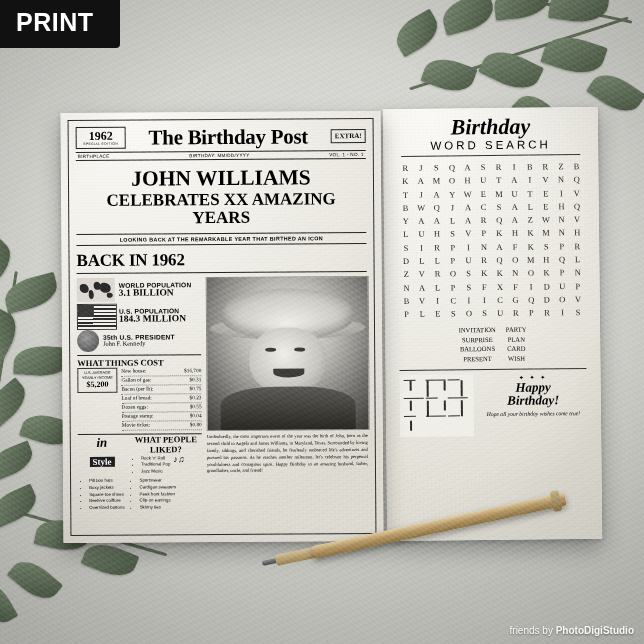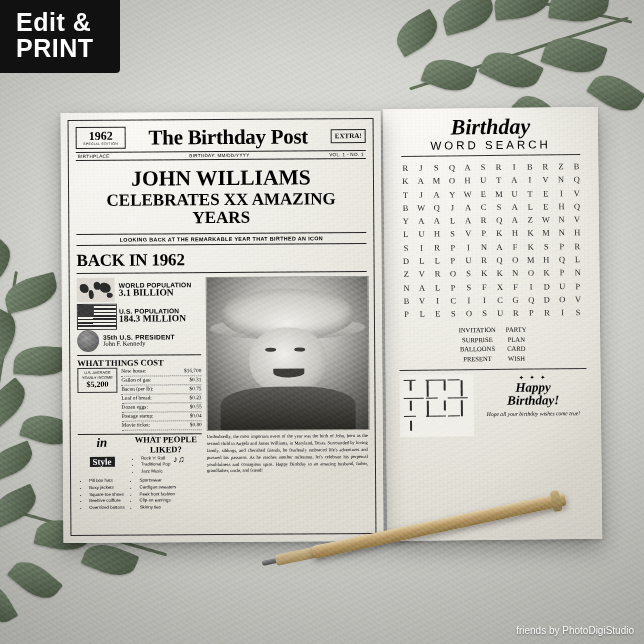--- a/index.html
+++ b/index.html
@@ -162,21 +162,21 @@
   .pen .grip{position:absolute;left:14px;top:10px;width:44px;height:11px;
     background:linear-gradient(180deg,#d8c49a,#9d8355);border-radius:3px 2px 2px 3px;}
   .pen .tip{position:absolute;left:0;top:13px;width:18px;height:5px;
     background:linear-gradient(180deg,#8d8d8d,#4c4c4c);border-radius:3px 0 0 3px;}
   .pen .ring{position:absolute;left:56px;top:8px;width:5px;height:15px;background:#a8a8a8;}
   .pen .clip{position:absolute;left:296px;top:5px;width:9px;height:21px;
     background:linear-gradient(180deg,#cbb887,#8a7248);border-radius:3px;}
 
   .credit{position:absolute;right:10px;bottom:8px;color:#fff;font-size:10px;opacity:.92;
     text-shadow:0 1px 2px rgba(0,0,0,.5);}
-  .credit b{font-weight:normal;}
+  .credit b{font-weight:bold;}
 </style>
 </head>
 <body>
 
 <div class="scene">
 
   <div class="leafgroup" style="right:-10px;top:-18px;width:290px;height:200px;">
     <div class="stem" style="left:40px;top:70px;width:230px;height:3px;transform:rotate(-18deg);"></div>
     <div class="stem" style="left:90px;top:20px;width:180px;height:3px;transform:rotate(12deg);"></div>
     <div class="leaf" style="left:30px;top:36px;width:46px;height:30px;transform:rotate(-30deg);"></div>
@@ -580,21 +580,20 @@
     <div class="grip"></div>
     <div class="ring"></div>
     <div class="barrel"></div>
     <div class="clip"></div>
   </div>
 
   <div class="grain"></div>
   <div class="vignette"></div>
 
   <div class="badge">
-    <span class="l1">Edit &amp;</span>
     <span class="l2">PRINT</span>
   </div>
 
   <div class="credit">
     <span>friends by </span><b>PhotoDigiStudio</b>
   </div>
 
 </div>
 
 </body></html>

